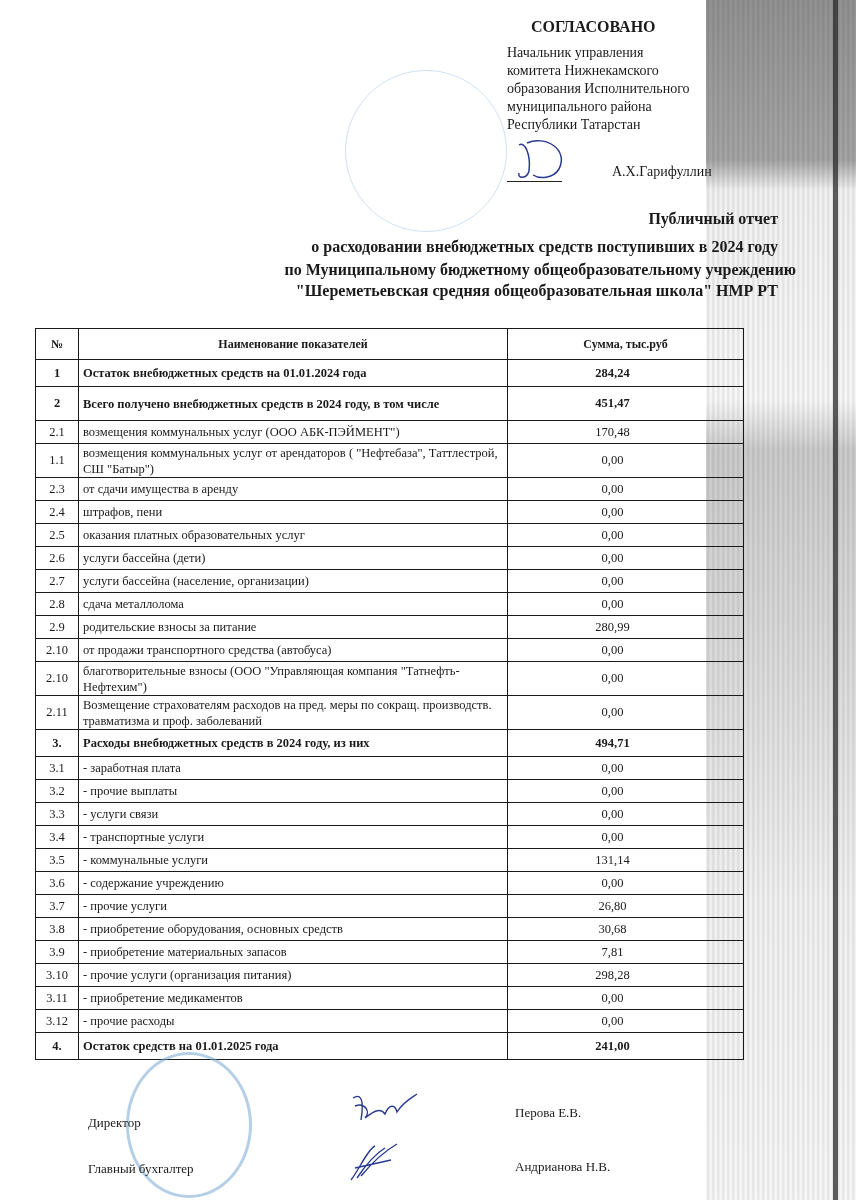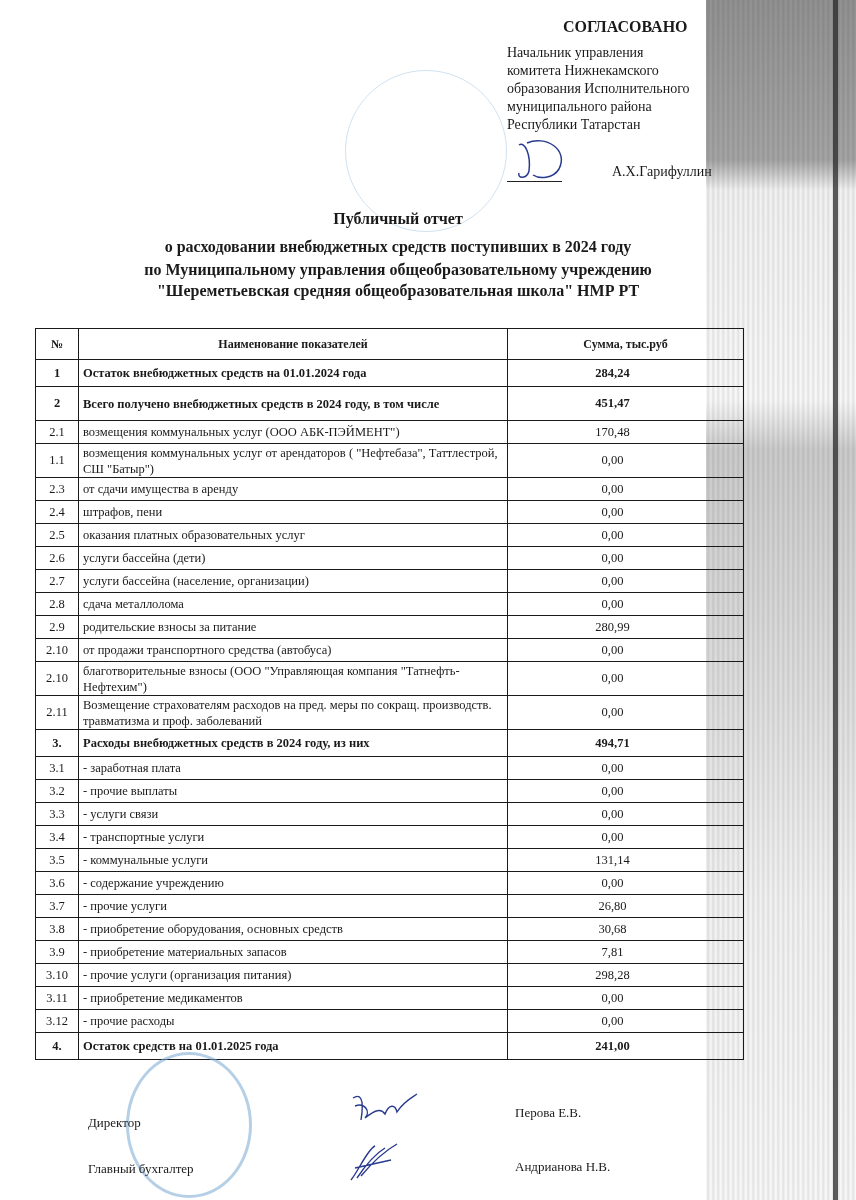--- a/index.html
+++ b/index.html
@@ -18,35 +18,35 @@
   }
   .scan-line {
     position: absolute; top: 0; left: 833px; width: 5px; height: 1200px;
     background: rgba(40,40,40,0.75);
   }
   .approval {
     position: absolute; left: 507px; top: 18px; width: 240px;
     font-size: 14px; line-height: 18px;
   }
   .approval .title {
-    font-weight: bold; font-size: 16px; margin-left: 56px; margin-bottom: 8px;
+    font-weight: bold; font-size: 16px; margin-left: 24px; margin-bottom: 8px;
   }
   .approval .sign-line {
     position: absolute; left: 0; top: 163px; width: 55px; border-top: 1px solid #222;
   }
   .approval .signer {
     position: absolute; left: 105px; top: 145px; font-size: 14px;
   }
   .sig-a { position: absolute; left: 505px; top: 135px; }
   .stamp-top {
     position: absolute; left: 345px; top: 70px; width: 160px; height: 160px;
     border-radius: 50%; border: 1px solid rgba(120,170,210,0.35);
   }
   .report-title {
-    position: absolute; left: 0; width: 856px; text-align: center;
+    position: absolute; left: 0; width: 856px; text-align: right;
     font-weight: bold; font-size: 16px; line-height: 22px;
   }
   .rt1 { top: 208px; left: 18px; width: 760px; }
   .rt2 { top: 236px; left: 18px; width: 760px; }
   .rt3 { top: 259px; left: 0; width: 796px; }
   .rt4 { top: 280px; left: 18px; width: 760px; }
   table.report {
     position: absolute; left: 35px; top: 328px;
     width: 709px; border-collapse: collapse;
     font-size: 12.5px;
@@ -86,21 +86,21 @@
   <div class="sign-line"></div>
   <div class="signer">А.Х.Гарифуллин</div>
 </div>
 
 <svg class="sig-a" width="70" height="50">
   <path d="M14 10 C 20 6, 26 20, 24 36 C 22 44, 12 44, 14 38 M 22 8 C 40 0, 64 14, 54 34 C 48 44, 34 44, 28 40" fill="none" stroke="#2a3b8f" stroke-width="1.5"></path>
 </svg>
 
 <div class="report-title rt1">Публичный отчет</div>
 <div class="report-title rt2">о расходовании внебюджетных средств поступивших в 2024 году</div>
-<div class="report-title rt3">по   Муниципальному управления общеобразовательному учреждению</div>
+<div class="report-title rt3">по   Муниципальному бюджетному общеобразовательному учреждению</div>
 <div class="report-title rt4">"Шереметьевская средняя общеобразовательная школа" НМР РТ</div>
 
 <table class="report">
   <thead>
     <tr>
       <th>№</th>
       <th>Наименование показателей</th>
       <th>Сумма, тыс.руб</th>
     </tr>
   </thead>

